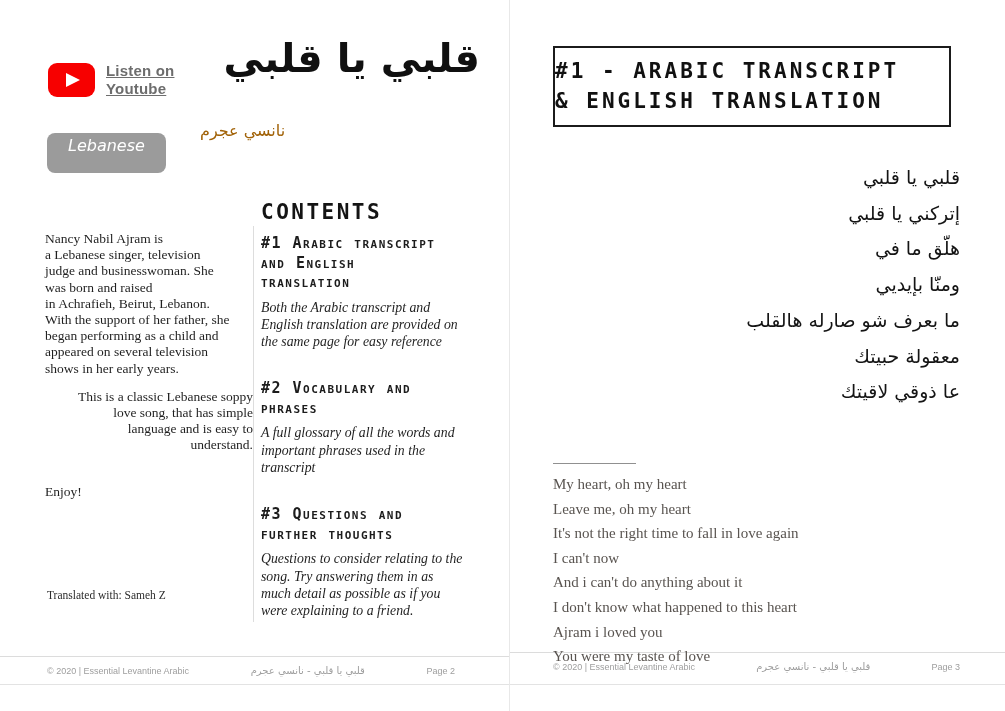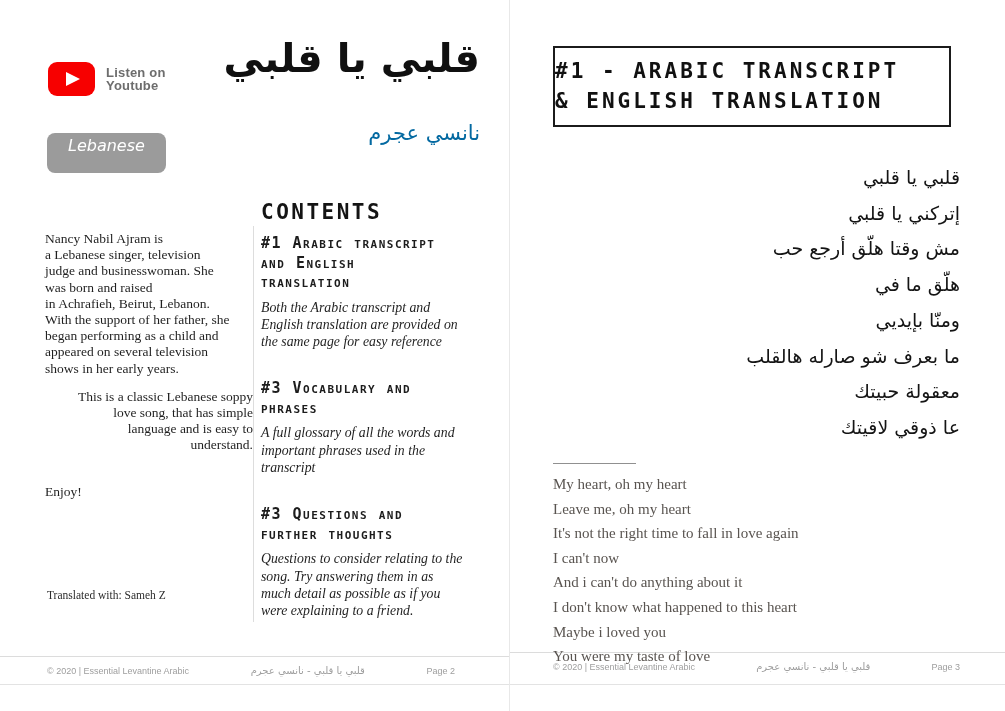--- a/index.html
+++ b/index.html
@@ -5,26 +5,26 @@
   html,body{margin:0;padding:0;background:#ffffff;}
   .stage{position:relative;width:1005px;height:711px;background:#fff;overflow:hidden;
          font-family:"Liberation Sans",sans-serif;}
   .page{position:absolute;top:0;height:711px;background:#fff;}
   .page-left{left:0;width:509px;border-right:1px solid #e8e8e8;}
   .page-right{left:510px;width:495px;border-right:1px solid #f0f0f0;}
 
   
   .yt-badge{position:absolute;left:48px;top:62px;display:flex;align-items:center;gap:11px;cursor:pointer;}
   .yt-logo{width:47px;height:34px;display:block;}
-  .yt-label{font-size:13px;font-weight:700;color:#6d6d6d;line-height:13px;white-space:pre-line;letter-spacing:.2px;}
+  .yt-label{font-size:15px;font-weight:700;color:#6d6d6d;line-height:18px;white-space:pre-line;letter-spacing:.2px;text-decoration:underline;}
 
   .song-title{position:absolute;top:34px;right:29px;width:280px;text-align:right;direction:rtl;
               font-family:"DejaVu Sans",sans-serif;font-weight:bold;font-size:40px;color:#101010;line-height:1.2;}
-  .song-artist{position:absolute;top:121px;right:29px;width:280px;text-align:right;direction:rtl;
-               font-family:"DejaVu Sans",sans-serif;font-size:21px;color:#0369a1;}
+  .song-artist{position:absolute;top:121px;right:29px;width:280px;text-align:left;direction:rtl;
+               font-family:"DejaVu Sans",sans-serif;font-size:16px;color:#a16207;}
   .dialect-pill{position:absolute;left:47px;top:133px;background:var(--badge-gray,#9b9b9b);color:#fff;
                 font-family:"DejaVu Sans",sans-serif;font-style:italic;font-size:16px;
                 padding:3px 21px 18px;border-radius:8px;}
 
   .bio{position:absolute;left:45px;top:231px;width:208px;font-family:"Liberation Serif",serif;
        font-size:13.5px;line-height:16.2px;color:#1f1f1f;}
   .bio p{margin:0;white-space:pre-line;}
   .bio .p2{margin-top:12px;text-align:right;}
   .bio .p3{margin-top:30px;}
   .credit{position:absolute;left:47px;top:589px;font-family:"Liberation Serif",serif;font-size:11.5px;color:#2c2c2c;}
@@ -100,21 +100,21 @@
     <div class="contents">
       <h2 class="contents-title">CONTENTS</h2>
 
       <h3 class="sec-title">#1 Arabic transcript
 and English
 translation</h3>
       <p class="sec-desc">Both the Arabic transcript and
 English translation are provided on
 the same page for easy reference</p>
 
-      <h3 class="sec-title">#3 Vocabulary and
+      <h3 class="sec-title">#2 Vocabulary and
 phrases</h3>
       <p class="sec-desc">A full glossary of all the words and
 important phrases used in the
 transcript</p>
 
       <h3 class="sec-title">#3 Questions and
 further thoughts</h3>
       <p class="sec-desc">Questions to consider relating to the
 song. Try answering them in as
 much detail as possible as if you
@@ -130,21 +130,20 @@
   </section>
 
   <section class="page page-right">
 
     <div class="header-box">#1 - ARABIC TRANSCRIPT
 &amp; ENGLISH TRANSLATION</div>
 
     <div class="arabic-lines">
       <div>قلبي يا قلبي</div>
       <div>إتركني يا قلبي</div>
-      <div>مش وقتا هلّق أرجع حب</div>
       <div>هلّق ما في</div>
       <div>ومنّا بإيديي</div>
       <div>ما بعرف شو صارله هالقلب</div>
       <div>معقولة حبيتك</div>
       <div>عا ذوقي لاقيتك</div>
     </div>
 
     <div class="en-divider"></div>
 
     <div class="page-footer">
@@ -154,17 +153,17 @@
     </div>
     <div class="page-edge"></div>
 
     <div class="english-lines">
       <div>My heart, oh my heart</div>
       <div>Leave me, oh my heart</div>
       <div>It's not the right time to fall in love again</div>
       <div>I can't now</div>
       <div>And i can't do anything about it</div>
       <div>I don't know what happened to this heart</div>
-      <div>Maybe i loved you</div>
+      <div>Ajram i loved you</div>
       <div>You were my taste of love</div>
     </div>
   </section>
 </div>
 
 </body></html>

